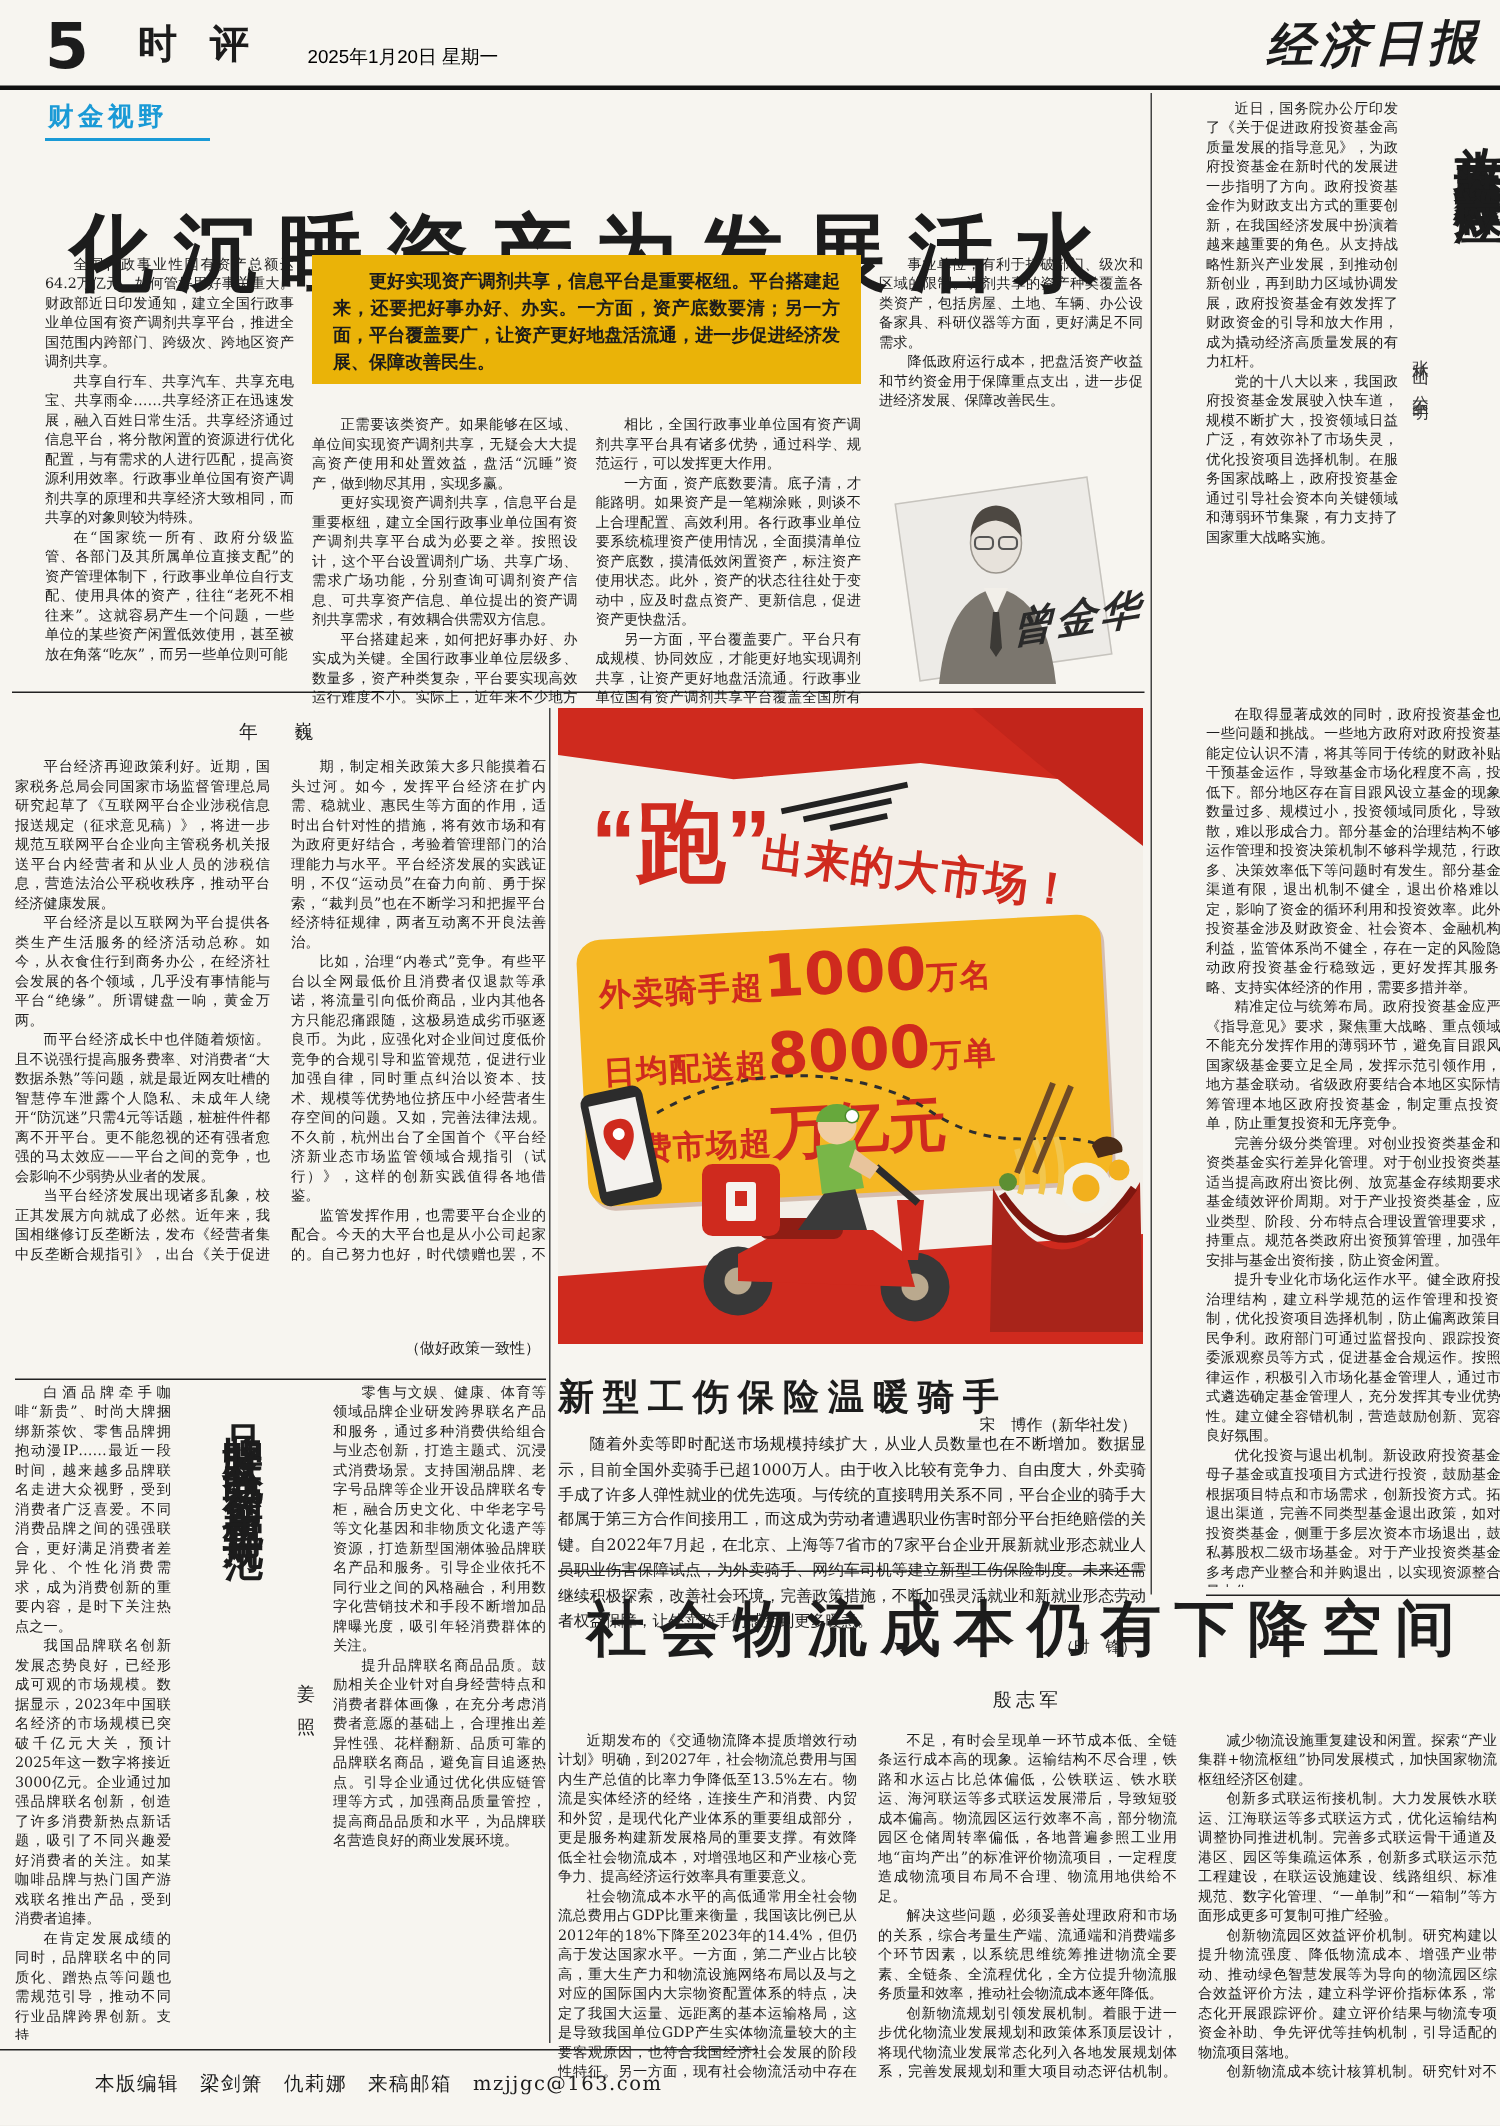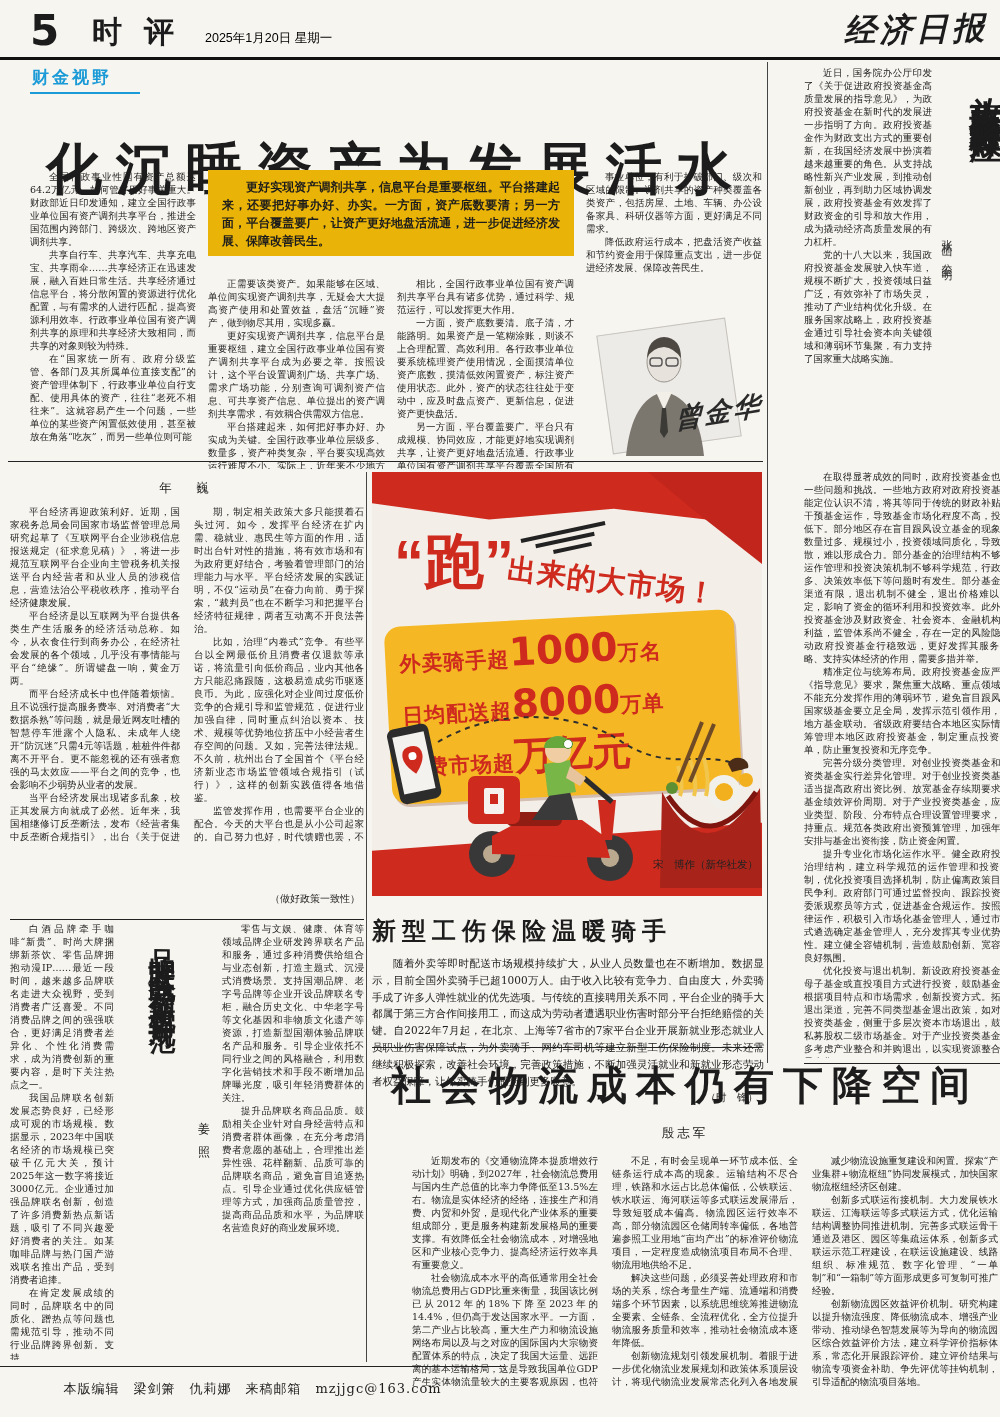--- a/index.html
+++ b/index.html
@@ -2,21 +2,21 @@
 <html><head>
 <meta charset="utf-8">
 <style>
   html,body{margin:0;padding:0;}
   body{background:#e8e6e1;font-family:"DejaVu Serif", serif;}
   .page{position:relative;width:1000px;height:1417px;margin:0 auto;background:#f7f5f0;color:#1c1c1c;overflow:hidden;}
 
   
   .header{position:absolute;left:0;top:0;width:1000px;height:57px;border-bottom:3px solid #111;}
   .pnum{position:absolute;left:30px;top:6px;font-size:42px;font-weight:900;font-family:"DejaVu Sans",sans-serif;}
-  .sect{position:absolute;left:92px;top:12px;font-size:30px;font-weight:900;letter-spacing:22px;font-family:"Liberation Sans",sans-serif;}
+  .sect{position:absolute;left:92px;top:12px;font-size:26px;font-weight:900;letter-spacing:22px;font-family:"Liberation Sans",sans-serif;}
   .pdate{position:absolute;left:205px;top:30px;font-size:12.5px;font-family:"Liberation Sans",sans-serif;color:#000000;}
   .masthead{position:absolute;right:12px;top:8px;font-size:32px;font-weight:700;font-style:italic;letter-spacing:4px;transform:rotate(-1deg);font-family:"DejaVu Serif",serif;}
 
   
   .tcol{font-size:9.5px;line-height:13px;text-align:justify;overflow:hidden;color:#1d1d1d;}
   .tcol p{margin:0;text-indent:2em;}
   .rule-h{position:absolute;border-top:1.5px solid #222;}
   .rule-v{position:absolute;border-left:1px solid #444;}
 
   
@@ -53,41 +53,41 @@
   .pos-rest{display:inline-block;font-size:29px;font-weight:900;color:#cf2a1e;font-family:"Liberation Sans",sans-serif;transform:rotate(7deg) translate(-6px,10px);letter-spacing:1px;}
   .speed{position:absolute;left:148px;top:54px;width:86px;height:26px;}
   .speed i{display:block;height:4px;background:#222;margin:4px 0;transform:rotate(-12deg);}
   .speed i:nth-child(2){width:70%;margin-left:18%;}
   .speed i:nth-child(3){width:45%;margin-left:38%;}
   .pos-card{position:absolute;left:16px;top:146px;width:322px;background:#f5b723;border-radius:16px;padding:10px 14px 12px;transform:rotate(-3deg);box-shadow:2px 3px 0 rgba(120,40,10,.25);}
   .stat-line{white-space:nowrap;color:#cf2a1e;font-weight:900;font-family:"Liberation Sans",sans-serif;line-height:44px;}
   .stat-pre{font-size:21px;letter-spacing:1px;}
   .stat-num{font-size:39px;font-family:"DejaVu Sans",sans-serif;letter-spacing:0;}
   .pos-art{position:absolute;left:0;bottom:8px;width:390px;height:180px;}
-  .pos-caption{position:absolute;left:372px;top:858px;width:386px;text-align:right;font-size:10.5px;color:#222;}
+  .pos-caption{position:absolute;left:372px;top:943px;width:386px;text-align:right;font-size:10.5px;color:#222;}
 
   
   .insur{position:absolute;left:372px;top:915px;width:392px;}
   .insur-hl{margin:0 0 8px;font-size:24px;font-weight:700;letter-spacing:6px;font-family:"Liberation Sans",sans-serif;}
   .insur-body{font-size:10.5px;line-height:16.8px;text-align:justify;}
   .insur-body p{margin:0;text-indent:2em;}
   .insur-sig{text-align:right;font-size:10.5px;margin-top:2px;padding-right:6px;}
 
   
   .brand{position:absolute;left:10px;top:922px;width:354px;height:438px;display:flex;gap:10px;}
   .brand-c1{flex:0 0 104px;height:100%;}
   .brand-hl{flex:0 0 56px;writing-mode:vertical-rl;text-orientation:upright;font-size:27px;font-weight:700;font-family:"Liberation Serif",serif;letter-spacing:7px;margin-top:6px;}
   .brand-author{flex:0 0 22px;writing-mode:vertical-rl;text-orientation:upright;font-size:12px;letter-spacing:6px;padding-top:190px;}
   .brand-c2{flex:1;height:100%;}
 
   
   .logi{position:absolute;left:372px;top:1058px;width:626px;}
   .logi-hl{margin:0;text-align:center;font-size:40px;font-weight:900;letter-spacing:9px;font-family:"Liberation Sans",sans-serif;white-space:nowrap;}
   .logi-author{text-align:center;font-size:12.5px;margin:12px 0 12px;letter-spacing:3px;}
-  .logi-cols{display:flex;gap:14px;height:232px;margin-left:40px;}
+  .logi-cols{display:flex;gap:14px;height:232px;}
   .logi-cols .tcol{flex:1;}
 
   
   .insight{position:absolute;left:804px;top:62px;width:226px;height:1001px;border-bottom:1.5px solid #222;}
   .dj-label{position:absolute;right:0;top:2px;writing-mode:vertical-rl;text-orientation:upright;font-size:15px;font-weight:900;color:#1a9ad6;border-left:2px solid #1a9ad6;padding:2px 1px 6px 3px;letter-spacing:3px;font-family:"Liberation Sans",sans-serif;}
   .dj-hl{position:absolute;right:22px;top:10px;height:446px;writing-mode:vertical-rl;text-orientation:upright;font-size:32px;font-weight:900;letter-spacing:3px;font-family:"Liberation Sans",sans-serif;}
   .dj-authors{position:absolute;left:134px;top:168px;writing-mode:vertical-rl;text-orientation:upright;font-size:11px;letter-spacing:3px;color:#333;}
   .dj-top{position:absolute;left:0;top:4px;width:128px;height:400px;}
   .dj-bottom{position:absolute;left:0;top:408px;width:226px;height:588px;}
 
@@ -284,21 +284,21 @@
     </div>
   </div>
 
   <div class="rule-v" style="left:767px;top:62px;height:1001px;"></div>
   <div class="insight">
     <div class="dj-label">洞见</div>
     <div class="dj-hl">放大政府投资基金杠杆效应</div>
     <div class="dj-authors">张林山  公丕明</div>
     <div class="tcol dj-top">
         <p>近日，国务院办公厅印发了《关于促进政府投资基金高质量发展的指导意见》，为政府投资基金在新时代的发展进一步指明了方向。政府投资基金作为财政支出方式的重要创新，在我国经济发展中扮演着越来越重要的角色。从支持战略性新兴产业发展，到推动创新创业，再到助力区域协调发展，政府投资基金有效发挥了财政资金的引导和放大作用，成为撬动经济高质量发展的有力杠杆。</p>
-        <p>党的十八大以来，我国政府投资基金发展驶入快车道，规模不断扩大，投资领域日益广泛，有效弥补了市场失灵，推动了产业结构优化升级。在服务国家战略上，政府投资基金通过引导社会资本向关键领域和薄弱环节集聚，有力支持了国家重大战略实施。</p>
+        <p>党的十八大以来，我国政府投资基金发展驶入快车道，规模不断扩大，投资领域日益广泛，有效弥补了市场失灵，优化投资项目选择机制。在服务国家战略上，政府投资基金通过引导社会资本向关键领域和薄弱环节集聚，有力支持了国家重大战略实施。</p>
       </div>
     <div class="tcol dj-bottom">
         <p>在取得显著成效的同时，政府投资基金也面临着一些问题和挑战。一些地方政府对政府投资基金的功能定位认识不清，将其等同于传统的财政补贴，过度干预基金运作，导致基金市场化程度不高，投资效率低下。部分地区存在盲目跟风设立基金的现象，基金数量过多、规模过小，投资领域同质化，导致资源分散，难以形成合力。部分基金的治理结构不够健全，运作管理和投资决策机制不够科学规范，行政干预过多、决策效率低下等问题时有发生。部分基金的退出渠道有限，退出机制不健全，退出价格难以合理确定，影响了资金的循环利用和投资效率。此外，政府投资基金涉及财政资金、社会资本、金融机构等多方利益，监管体系尚不健全，存在一定的风险隐患。推动政府投资基金行稳致远，更好发挥其服务国家战略、支持实体经济的作用，需要多措并举。</p>
         <p>精准定位与统筹布局。政府投资基金应严格按照《指导意见》要求，聚焦重大战略、重点领域和市场不能充分发挥作用的薄弱环节，避免盲目跟风投资。国家级基金要立足全局，发挥示范引领作用，加强与地方基金联动。省级政府要结合本地区实际情况，统筹管理本地区政府投资基金，制定重点投资领域清单，防止重复投资和无序竞争。</p>
         <p>完善分级分类管理。对创业投资类基金和产业投资类基金实行差异化管理。对于创业投资类基金，可适当提高政府出资比例、放宽基金存续期要求、延长基金绩效评价周期。对于产业投资类基金，应根据产业类型、阶段、分布特点合理设置管理要求，突出支持重点。规范各类政府出资预算管理，加强年度预算安排与基金出资衔接，防止资金闲置。</p>
         <p>提升专业化市场化运作水平。健全政府投资基金治理结构，建立科学规范的运作管理和投资决策机制，优化投资项目选择机制，防止偏离政策目标、与民争利。政府部门可通过监督投向、跟踪投资进度、委派观察员等方式，促进基金合规运作。按照市场规律运作，积极引入市场化基金管理人，通过市场化方式遴选确定基金管理人，充分发挥其专业优势和积极性。建立健全容错机制，营造鼓励创新、宽容失败的良好氛围。</p>
         <p>优化投资与退出机制。新设政府投资基金可采取母子基金或直投项目方式进行投资，鼓励基金管理人根据项目特点和市场需求，创新投资方式。拓宽基金退出渠道，完善不同类型基金退出政策，如对于创业投资类基金，侧重于多层次资本市场退出，鼓励发展私募股权二级市场基金。对于产业投资类基金，可更多考虑产业整合和并购退出，以实现资源整合和价值最大化。</p>
       </div>
   </div>
 

